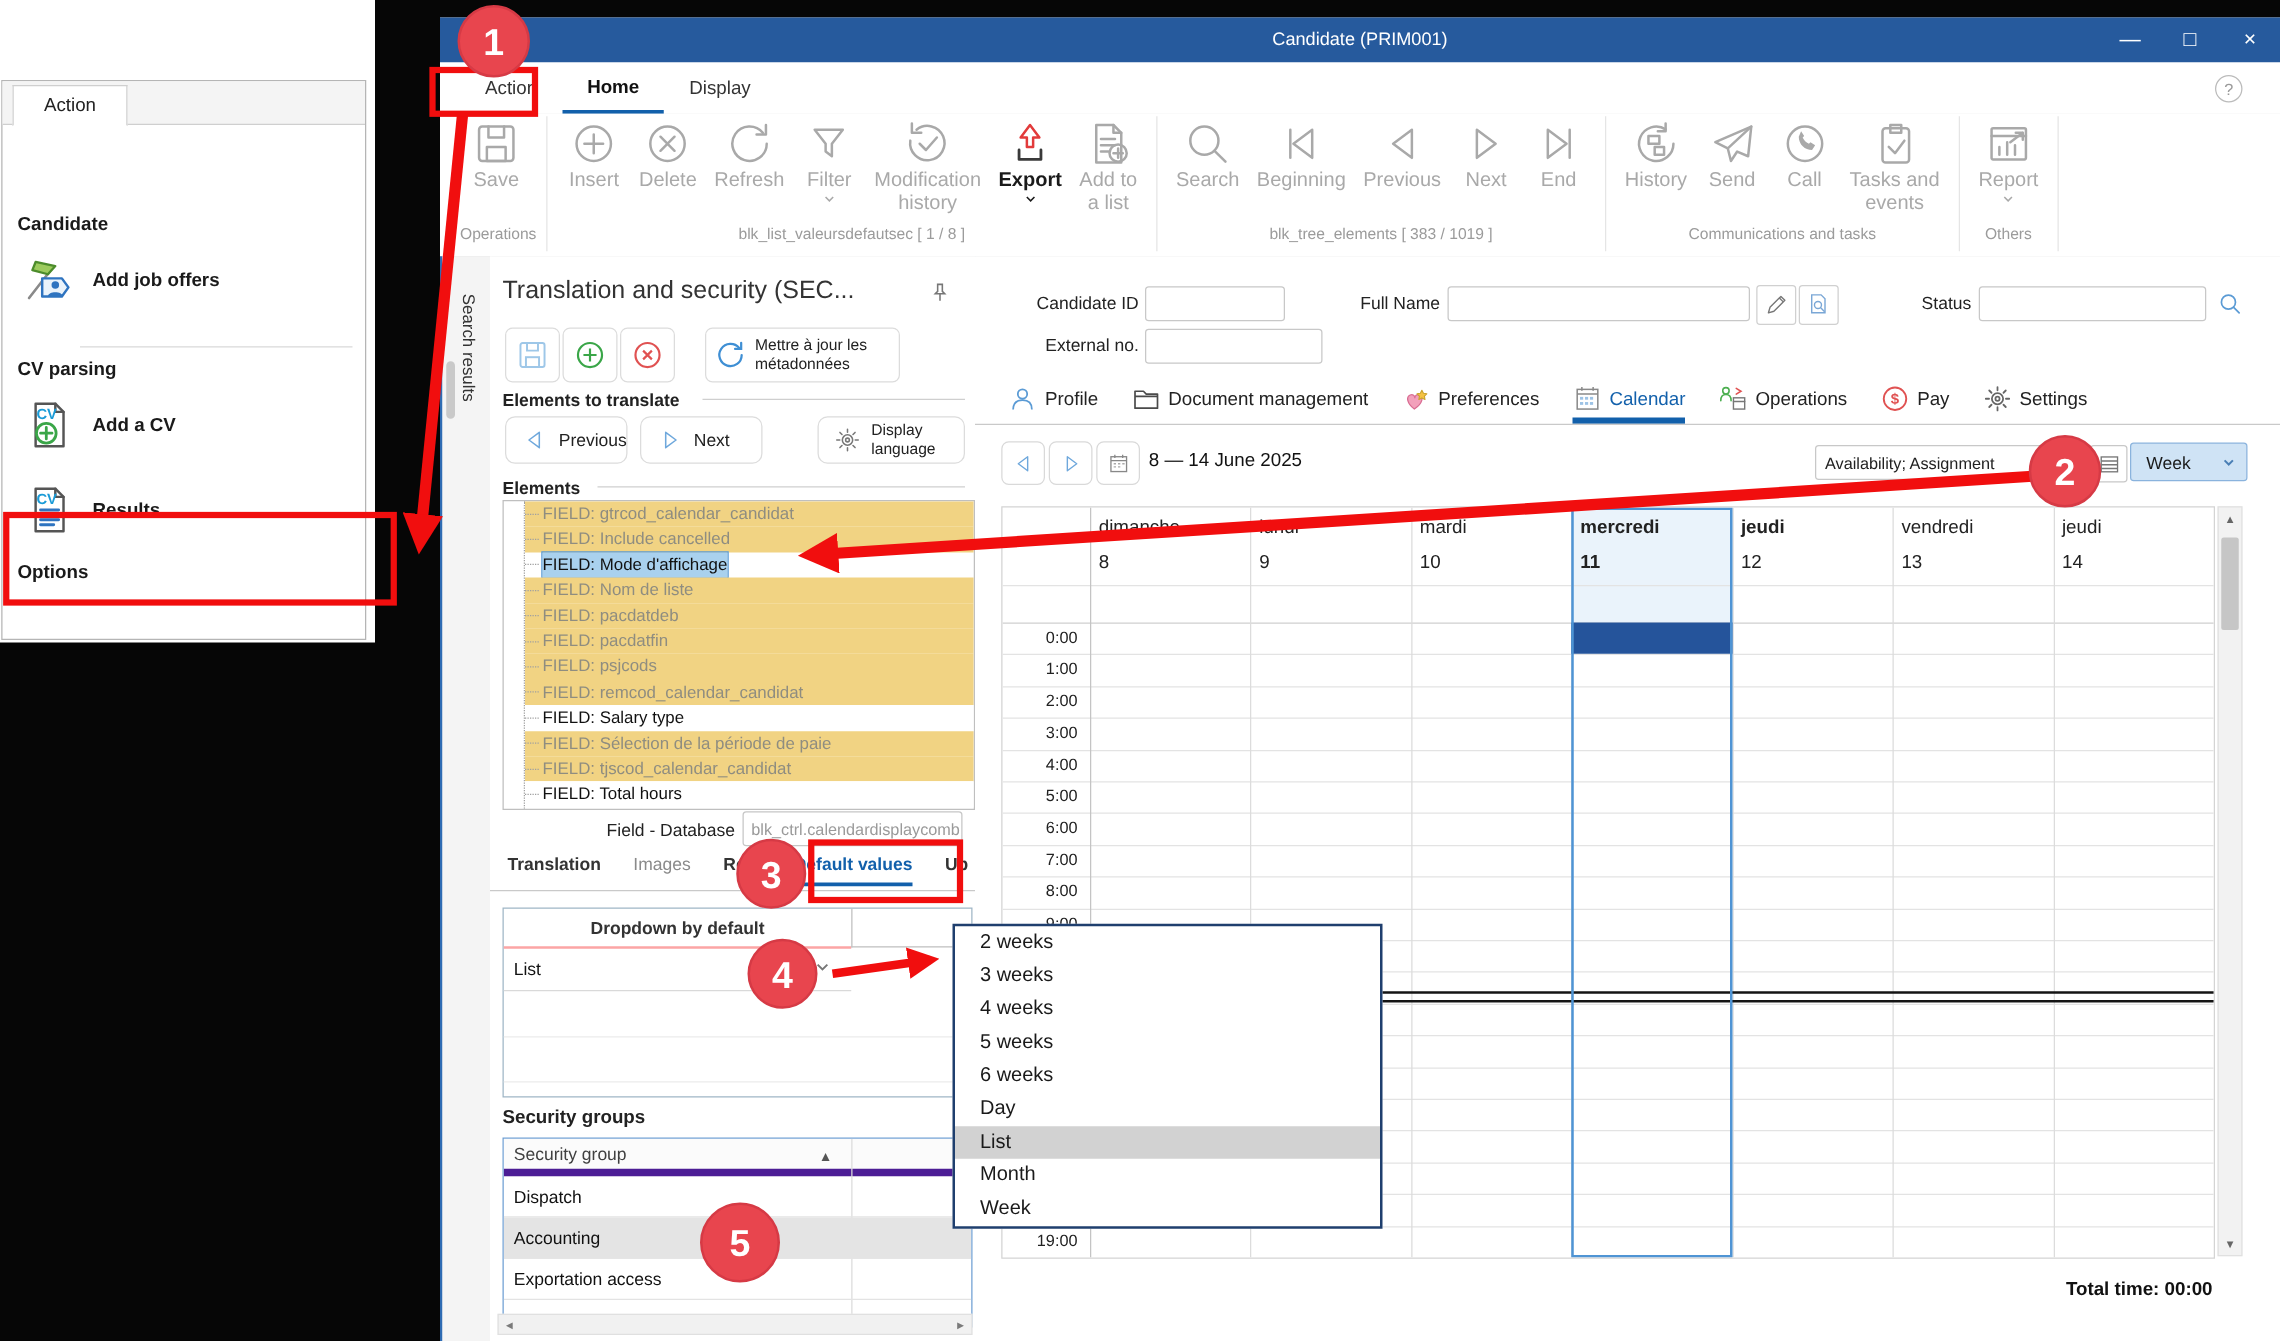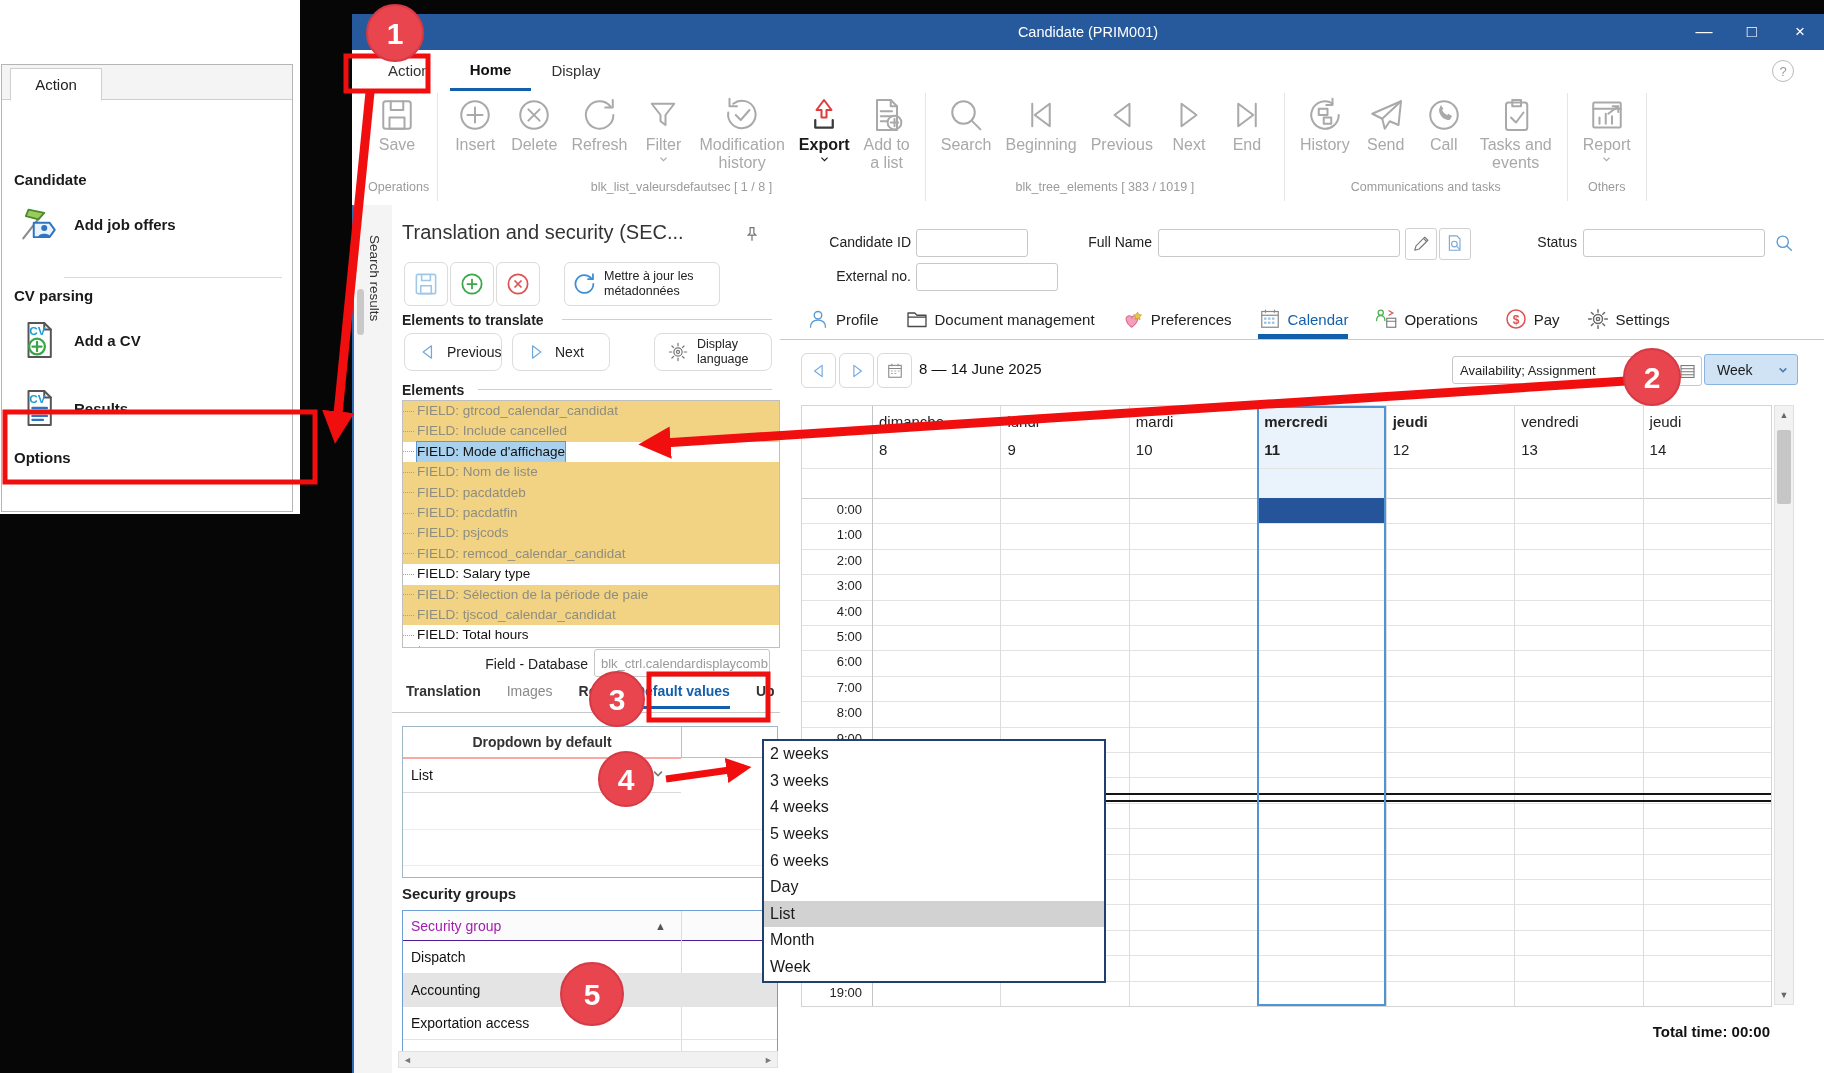--- a/index.html
+++ b/index.html
@@ -61,21 +61,21 @@
               display:flex;align-items:center;gap:7px;padding:0 6px;box-sizing:border-box;}
   #btn-update svg{width:26px;height:26px;flex:none;}
   #btn-update span{font-size:12.5px;line-height:1.2;white-space:pre-line;color:#222;}
   .fieldset-label{position:absolute;left:10px;font-weight:bold;font-size:14px;color:#222;white-space:nowrap;}
   .fieldset-line{position:absolute;height:1px;background:#cfcfcf;}
   .navbtn2{position:absolute;height:38px;border:1px solid #dcdcdc;border-radius:8px;background:#fff;display:flex;align-items:center;gap:8px;padding:0 12px;box-sizing:border-box;font-size:14px;color:#222;}
   .navbtn2 svg{width:22px;height:22px;}
   .navbtn2 .two{font-size:12.5px;line-height:1.2;white-space:pre-line;}
   #elements-list{position:absolute;left:10px;top:195px;width:376px;height:246px;border:1px solid #bfbfbf;overflow:hidden;background:#fff;}
   #elements-list .rail{position:absolute;left:16px;top:0;bottom:0;border-left:1px dotted #a0a0a0;}
-  .el-row{position:relative;height:20.4px;line-height:20.4px;font-size:13.5px;display:flex;align-items:center;white-space:nowrap;}
+  .el-row{position:relative;margin-left:17px;height:20.4px;line-height:20.4px;font-size:13.5px;display:flex;align-items:center;white-space:nowrap;}
   .el-row::before{content:"";width:11px;border-top:1px dotted #a0a0a0;margin-right:3px;flex:none;}
   .el-dim{background:#f1d383;color:#8f8d80;}
   .el-normal{background:#fff;color:#111;}
   .el-selected{color:#111;}
   .el-selected span{background:#a9d1ee;outline:1px solid #5a9bd5;}
   #fdb-label{position:absolute;left:60px;top:451px;width:136px;text-align:right;font-size:14px;color:#222;}
   #fdb-input{position:absolute;left:202px;top:444px;width:176px;height:28px;border:1px solid #c6c6c6;border-radius:3px;box-sizing:border-box;
              font-size:13px;color:#9a9a9a;display:flex;align-items:center;padding:0 6px;overflow:hidden;white-space:nowrap;}
   #sec-tabs{position:absolute;left:14px;top:478px;display:flex;gap:26px;height:29px;align-items:flex-start;}
   .stab{font-size:14px;color:#8a8a8a;padding-bottom:7px;}
@@ -83,21 +83,21 @@
   .stab.active{color:#1260ab;font-weight:bold;border-bottom:3px solid #1260ab;}
   #sec-tabline{position:absolute;left:0;top:507px;width:388px;height:1px;background:#c9c9c9;}
   #dd-table{position:absolute;left:10px;top:521px;width:376px;height:152px;border:1px solid #9fb6c6;box-sizing:border-box;background:#fff;}
   #dd-head{position:absolute;left:0;top:0;width:278px;height:30px;border-bottom:2px solid #fca5a5;display:flex;align-items:center;justify-content:center;font-size:14px;font-weight:600;color:#333;}
   #dd-head2{position:absolute;left:278px;top:0;right:0;height:30px;border-bottom:1px solid #bfbfbf;border-left:1px solid #bfbfbf;}
   #dd-row{position:absolute;left:0;top:30px;width:278px;height:36px;border-bottom:1px solid #d9d9d9;display:flex;align-items:center;font-size:14px;color:#111;padding-left:8px;box-sizing:border-box;}
   #dd-chev{position:absolute;left:248px;top:40px;width:14px;height:12px;color:#777;}
   .dd-faint{position:absolute;left:0;right:0;height:1px;background:#ececec;}
   #sg-label{position:absolute;left:10px;top:680px;font-weight:bold;font-size:15px;color:#222;}
   #sec-table{position:absolute;left:10px;top:705px;width:376px;height:152px;border:1px solid #6f9fd3;box-sizing:border-box;background:#fff;overflow:hidden;}
-  #sec-thead{position:absolute;left:0;top:0;right:0;height:30px;border-bottom:1px solid #4c1d95;display:flex;align-items:center;font-size:14px;color:#a21caf;padding-left:8px;box-sizing:border-box;background:#fbfbfb;}
+  #sec-thead{position:absolute;left:0;top:0;right:0;height:30px;border-bottom:6px solid #4c1d95;display:flex;align-items:center;font-size:14px;color:#404040;padding-left:8px;box-sizing:border-box;background:#fbfbfb;}
   #sec-sort{position:absolute;left:252px;top:9px;font-size:11px;color:#555;}
   #sec-colline{position:absolute;left:278px;top:0;bottom:0;width:1px;background:#dcdcdc;}
   .sec-row{position:relative;height:32px;display:flex;align-items:center;font-size:14px;color:#111;padding-left:8px;border-bottom:1px solid #e3e3e3;}
   .sec-row.sel{background:#e4e4e4;}
   #hscroll{position:absolute;left:6px;bottom:5px;width:380px;height:17px;background:#f1f1f1;border:1px solid #e0e0e0;box-sizing:border-box;}
   .hs-arrow{position:absolute;top:0;width:17px;height:15px;display:flex;align-items:center;justify-content:center;font-size:9px;color:#7a7a7a;}
 
   
   #rightarea{position:absolute;left:428px;top:191px;right:0;bottom:0;background:#fff;}
   .flabel{position:absolute;font-size:14px;color:#222;text-align:right;white-space:nowrap;}
@@ -131,21 +131,21 @@
   .selcol-border{position:absolute;border:2px solid #4f94d4;box-sizing:border-box;pointer-events:none;}
   .selcell{position:absolute;background:#25549b;}
   .blackline{position:absolute;height:2px;background:#141414;}
   #vscroll{position:absolute;left:994px;top:200px;width:20px;height:600px;background:#f2f2f2;border:1px solid #e0e0e0;box-sizing:border-box;}
   .vs-arrow{position:absolute;left:0;width:18px;height:18px;display:flex;align-items:center;justify-content:center;font-size:9px;color:#666;}
   #vs-thumb{position:absolute;left:2px;top:24px;width:14px;height:74px;background:#c6c6c6;border-radius:2px;}
   #total-time{position:absolute;left:760px;top:818px;width:230px;text-align:right;font-weight:bold;font-size:15px;color:#111;}
 
   
   #view-dropdown{position:absolute;left:410px;top:725px;width:344px;height:244px;background:#fff;border:2px solid #1f3f6e;box-sizing:border-box;z-index:50;}
-  .vd-item{height:26.6px;display:flex;align-items:center;padding-left:6px;font-size:16px;color:#1a1a1a;}
+  .vd-item{height:26.6px;display:flex;align-items:center;padding-left:20px;font-size:16px;color:#1a1a1a;}
   .vd-item.sel{background:#d2d2d2;}
 
   
   #annot{position:absolute;left:0;top:0;z-index:100;pointer-events:none;}
   .aline{stroke:#f10e0e;stroke-width:9;}
   .aline2{stroke:#f10e0e;stroke-width:7;}
   .abox{fill:none;stroke:#f10e0e;stroke-width:5;}
   .acirc{fill:#e8454e;stroke:#d63a45;stroke-width:2;}
   .anum{fill:#fff;font-family:"Liberation Sans",sans-serif;font-weight:bold;font-size:30px;text-anchor:middle;}
 </style>

